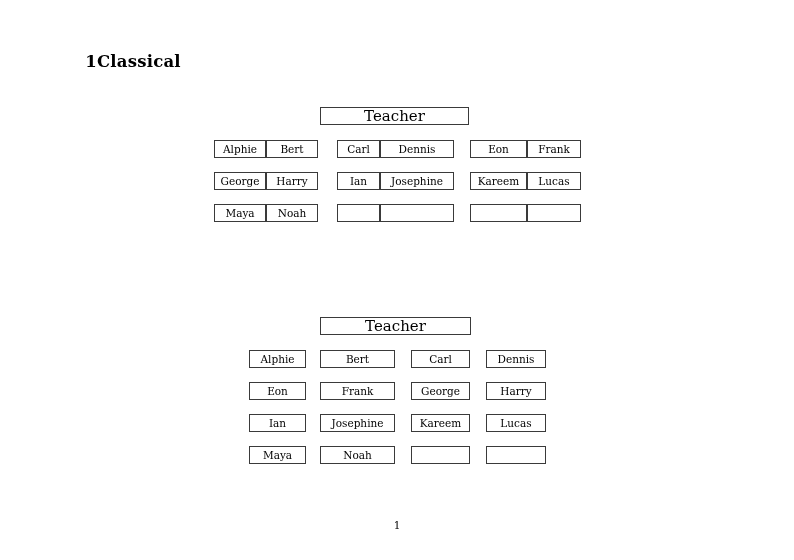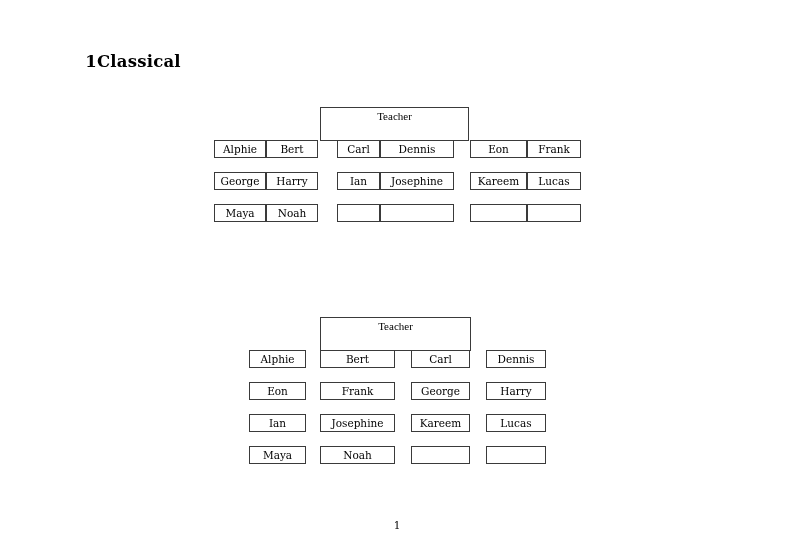--- a/index.html
+++ b/index.html
@@ -53,26 +53,25 @@
     font-size: 10.5px;
     white-space: nowrap;
     overflow: hidden;
   }
 
   .teacher-box {
     position: absolute;
     box-sizing: border-box;
     border: 1px solid #3a3a3a;
     background: #ffffff;
-    height: 34px;
+    height: 18px;
     line-height: 16px;
     text-align: center;
-    font-size: 11px;
+    font-size: 15px;
     white-space: nowrap;
-    font-family: Liberation Serif, serif;
   }
 
   
   .pair-row {
     position: absolute;
     display: flex;
     height: 18px;
   }
   .pair-row .cell {
     box-sizing: border-box;

